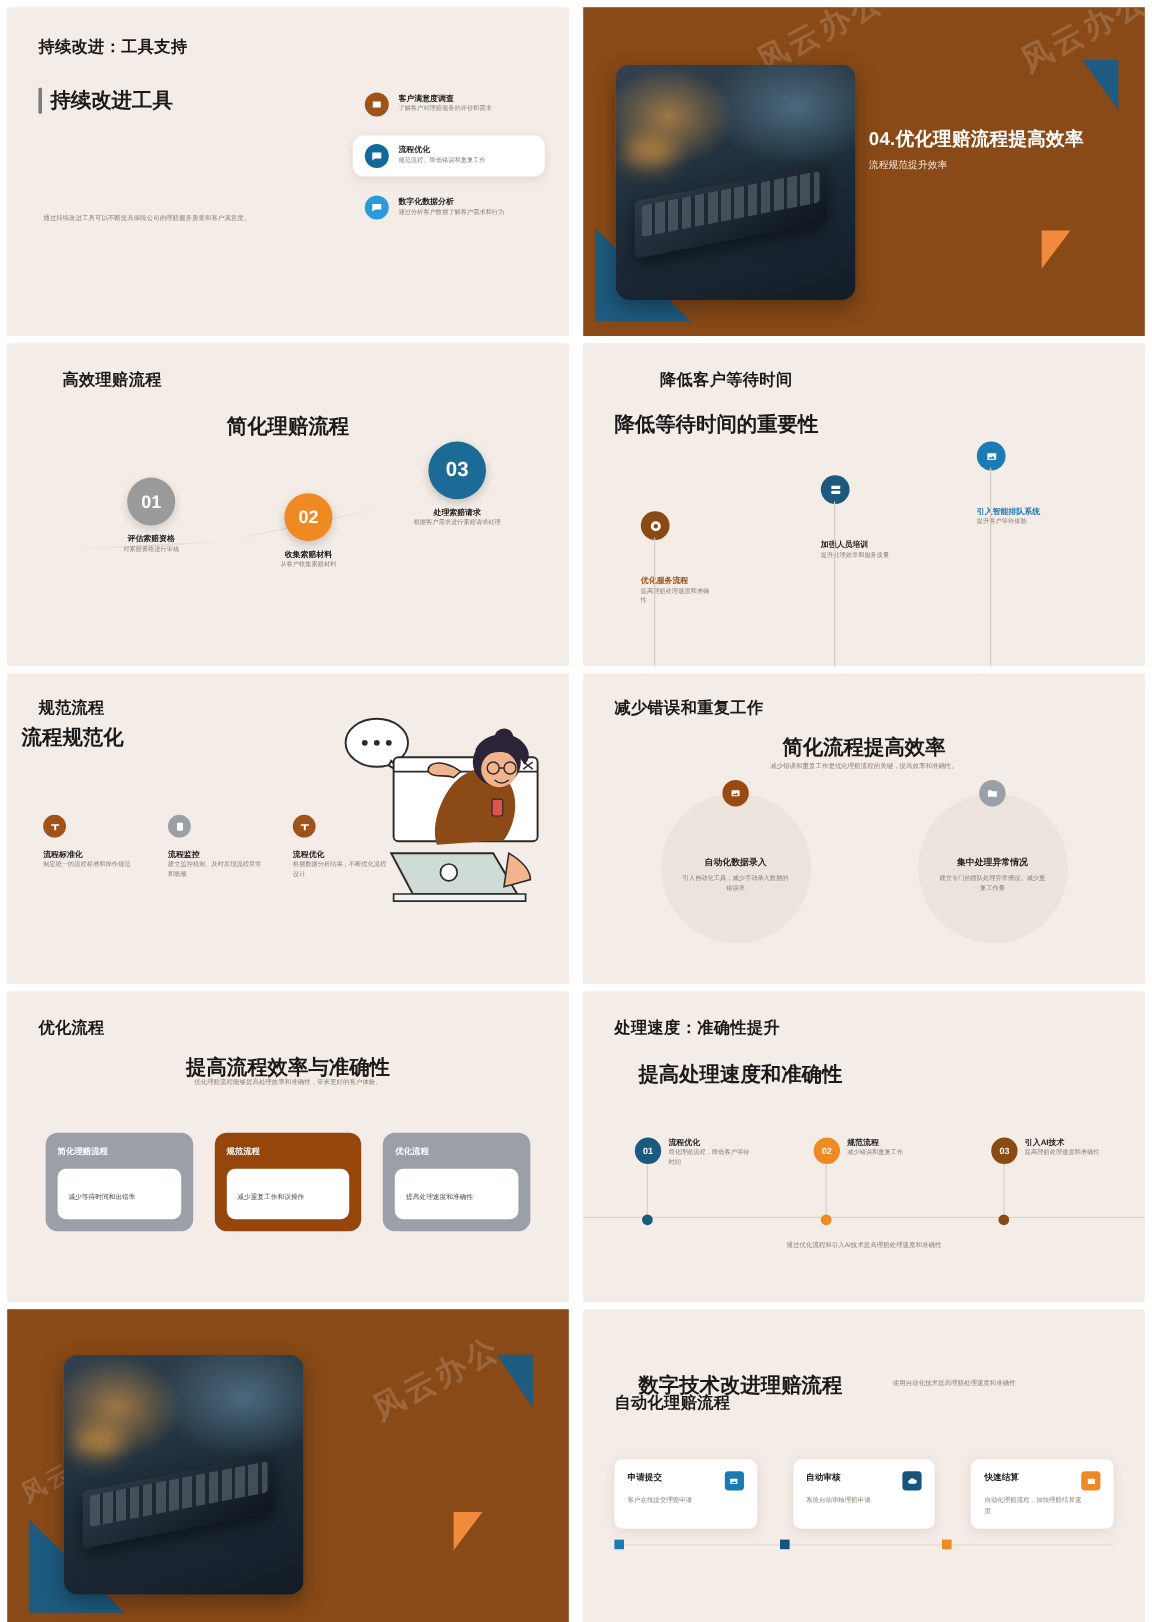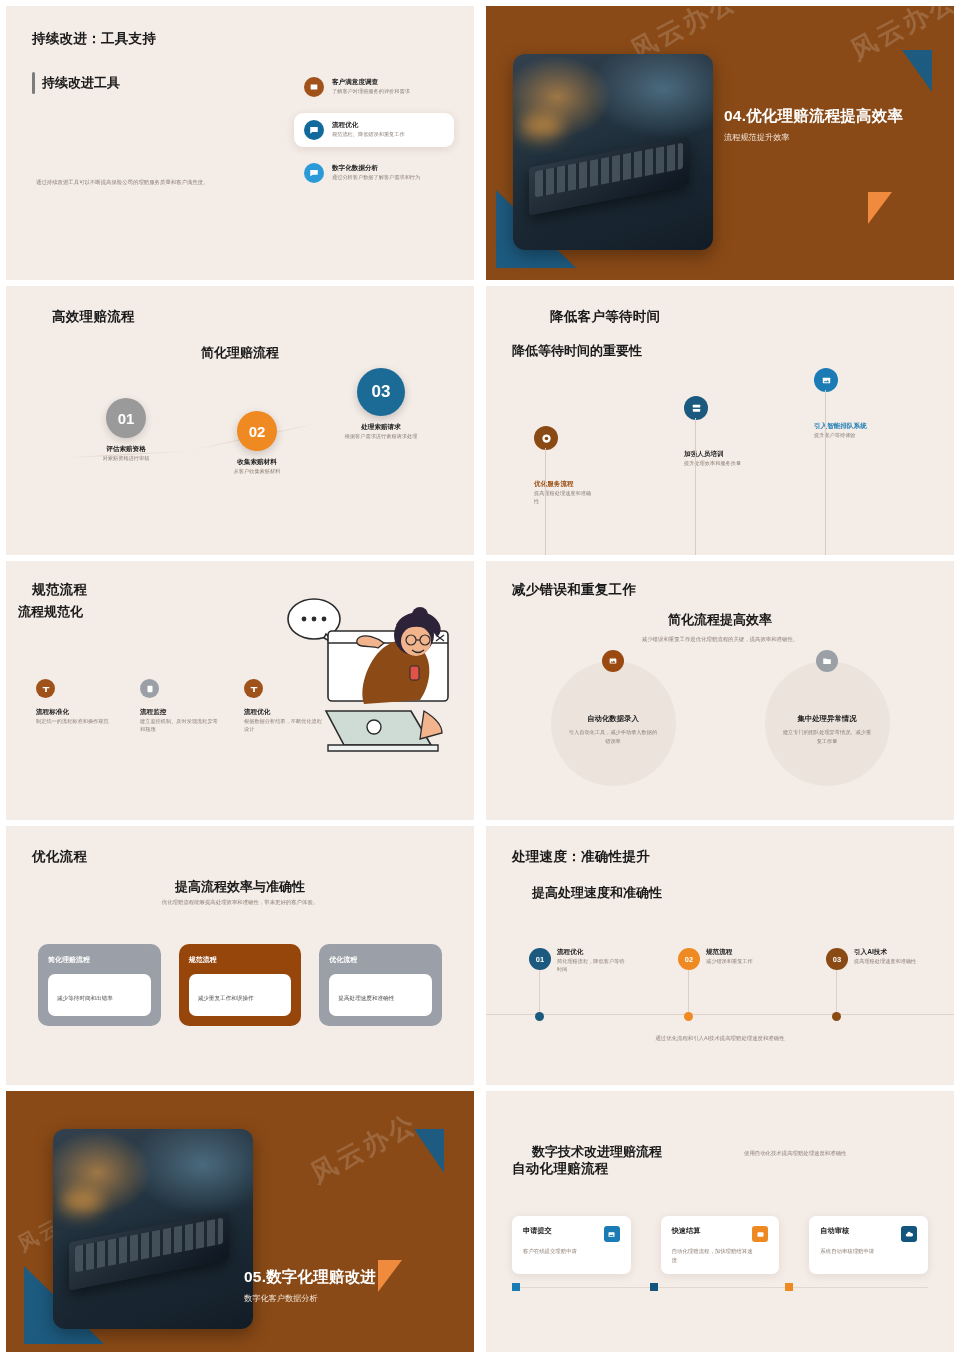--- a/index.html
+++ b/index.html
@@ -22,21 +22,21 @@
     overflow:hidden;
     background:#f4ece7;
     margin:6px 6px 0 6px;
   }
   .slide.photo{background:#8a4a17;}
 
   
   .s-title{
     font-size:13.5px;font-weight:bold;color:#1a1a1a;letter-spacing:.3px;
   }
-  .s-sub{font-size:13px;font-weight:bold;color:#1a1a1a;}
+  .s-sub{font-size:17px;font-weight:bold;color:#1a1a1a;}
   .s-note{font-size:5.4px;color:#8d8077;line-height:1.5;}
   .it-title{font-size:6.6px;font-weight:bold;color:#1d1d1d;}
   .it-desc{font-size:5.2px;color:#8d8077;line-height:1.55;}
 
   
   .sl1 .hd{position:absolute;left:26px;top:24px;}
   .sl1 .lefth{position:absolute;left:26px;top:66px;display:flex;align-items:center;gap:7px;}
   .sl1 .bar{width:3px;height:22px;background:#7c7c7c;border-radius:2px;}
   .sl1 .foot{position:absolute;left:30px;top:172px;width:210px;}
   .sl1 .list{position:absolute;left:288px;top:64px;width:160px;}
@@ -471,24 +471,20 @@
   <section class="slide photo cover sl9">
     <span class="wm c">风云办公</span>
     <span class="wm" style="left:300px;top:40px">风云办公</span>
     <span class="tri-blue-tr" style="right:30px;top:38px;border-left:30px solid transparent;border-top:44px solid #1d5b80"></span>
     <span class="tri-blue-bl" style="left:18px;bottom:8px"></span>
     <span class="tri-orange" style="right:72px;bottom:60px"></span>
     <div class="thumb">
       <span class="glow"></span>
       <span class="kb"></span>
     </div>
-    <div class="txt">
-      <div class="ct">05.数字化理赔改进</div>
-      <div class="cs">数字化客户数据分析</div>
-    </div>
   </section>
 
   <section class="slide sl10">
     <div class="s-title hd">自动化理赔流程</div>
     <div class="s-sub sub">数字技术改进理赔流程</div>
     <div class="s-note lead">使用自动化技术提高理赔处理速度和准确性</div>
 
     <div class="pcards">
       <div class="pc">
         <div class="pch">
@@ -497,40 +493,40 @@
             <svg viewBox="0 0 24 24">
                 <rect x="4" y="6" width="16" height="12" rx="1" fill="#fff"></rect>
                 <path d="M6 16l3-4 2 2.5L14 11l4 5z" fill="#1b7cb5"></path>
               </svg>
           </span>
         </div>
         <div class="pcd">客户在线提交理赔申请</div>
       </div>
       <div class="pc">
         <div class="pch">
+          <span class="pct">自动审核</span>
+          <span class="pci dblue">
+            <svg viewBox="0 0 24 24">
+                <path d="M6 17a4 4 0 010-8 5 5 0 019.5-1A4 4 0 1118 17z" fill="#fff"></path>
+              </svg>
+          </span>
+        </div>
+        <div class="pcd">系统自动审核理赔申请</div>
+      </div>
+      <div class="pc">
+        <div class="pch">
           <span class="pct">快速结算</span>
           <span class="pci orange">
             <svg viewBox="0 0 24 24">
                 <rect x="4" y="6" width="16" height="12" rx="2" fill="#fff"></rect>
               </svg>
           </span>
         </div>
         <div class="pcd">自动化理赔流程，加快理赔结算速度</div>
       </div>
-      <div class="pc">
-        <div class="pch">
-          <span class="pct">自动审核</span>
-          <span class="pci dblue">
-            <svg viewBox="0 0 24 24">
-                <path d="M6 17a4 4 0 010-8 5 5 0 019.5-1A4 4 0 1118 17z" fill="#fff"></path>
-              </svg>
-          </span>
-        </div>
-        <div class="pcd">系统自动审核理赔申请</div>
-      </div>
     </div>
 
     <span class="rail"></span>
     <span class="sq" style="left:26px;background:#1b7cb5"></span>
     <span class="sq" style="left:164px;background:#12557d"></span>
     <span class="sq" style="left:299px;background:#ef8a23"></span>
   </section>
 
 </div>
 

